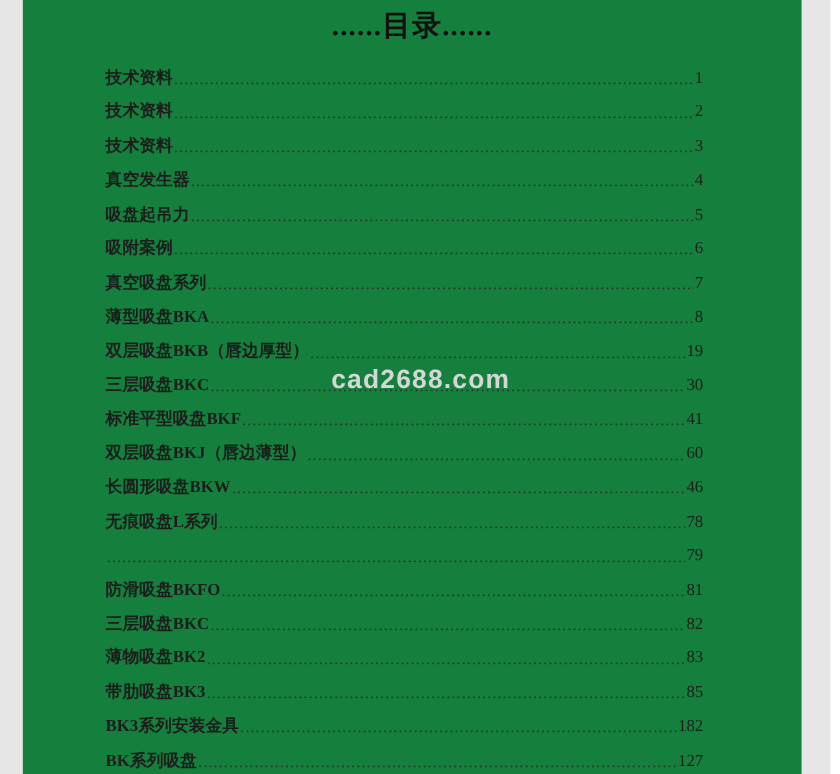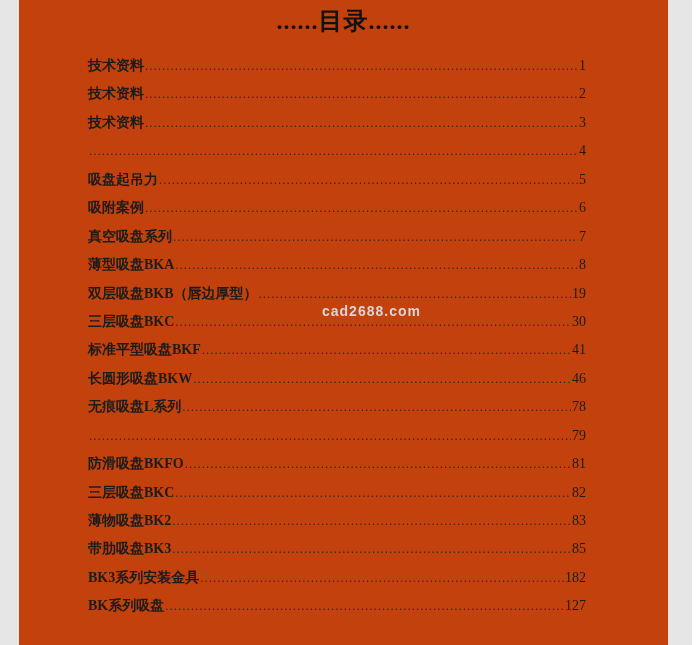--- a/index.html
+++ b/index.html
@@ -25,47 +25,46 @@
     background: #e6e6e6;
   }
   .gutter-left { left: 0; width: 19px; }
   .gutter-right { left: 668px; width: 24px; }
   .page {
     position: absolute;
     left: 19px;
     top: 0;
     width: 649px;
     height: 645px;
-    background: #c2410c;
+    background: #15803d;
     overflow: hidden;
   }
   .doc-title {
     position: absolute;
     left: 0;
     right: 0;
     top: 5px;
     text-align: center;
     font-size: 24px;
     font-weight: bold;
     color: #111111;
     letter-spacing: 1px;
     z-index: 2;
   }
   .watermark {
     position: absolute;
     left: 257px;
     top: 303px;
-    font-size: 14px;
+    font-size: 22px;
     font-weight: bold;
     letter-spacing: 1px;
     color: #d6d6d6;
     z-index: 0;
     font-family: "Liberation Sans", sans-serif;
     user-select: none;
-    margin-left: 46px;
   }
   .toc {
     position: absolute;
     left: 69px;
     right: 82px;
     top: 52px;
     z-index: 1;
   }
   .toc-row {
     display: flex;
@@ -124,20 +123,21 @@
         <span class="toc-page">2</span>
       </div>
 
       <div class="toc-row">
         <span class="toc-label">技术资料</span>
         <span class="toc-dots"></span>
         <span class="toc-page">3</span>
       </div>
 
       <div class="toc-row">
+        <span class="toc-label">真空发生器</span>
         <span class="toc-dots"></span>
         <span class="toc-page">4</span>
       </div>
 
       <div class="toc-row">
         <span class="toc-label">吸盘起吊力</span>
         <span class="toc-dots"></span>
         <span class="toc-page">5</span>
       </div>
 
@@ -170,20 +170,25 @@
         <span class="toc-dots"></span>
         <span class="toc-page">30</span>
       </div>
 
       <div class="toc-row">
         <span class="toc-label">标准平型吸盘BKF</span>
         <span class="toc-dots"></span>
         <span class="toc-page">41</span>
       </div>
 
+      <div class="toc-row">
+        <span class="toc-label">双层吸盘BKJ（唇边薄型）</span>
+        <span class="toc-dots"></span>
+        <span class="toc-page">60</span>
+      </div>
 
       <div class="toc-row">
         <span class="toc-label">长圆形吸盘BKW</span>
         <span class="toc-dots"></span>
         <span class="toc-page">46</span>
       </div>
 
       <div class="toc-row">
         <span class="toc-label">无痕吸盘L系列</span>
         <span class="toc-dots"></span>

